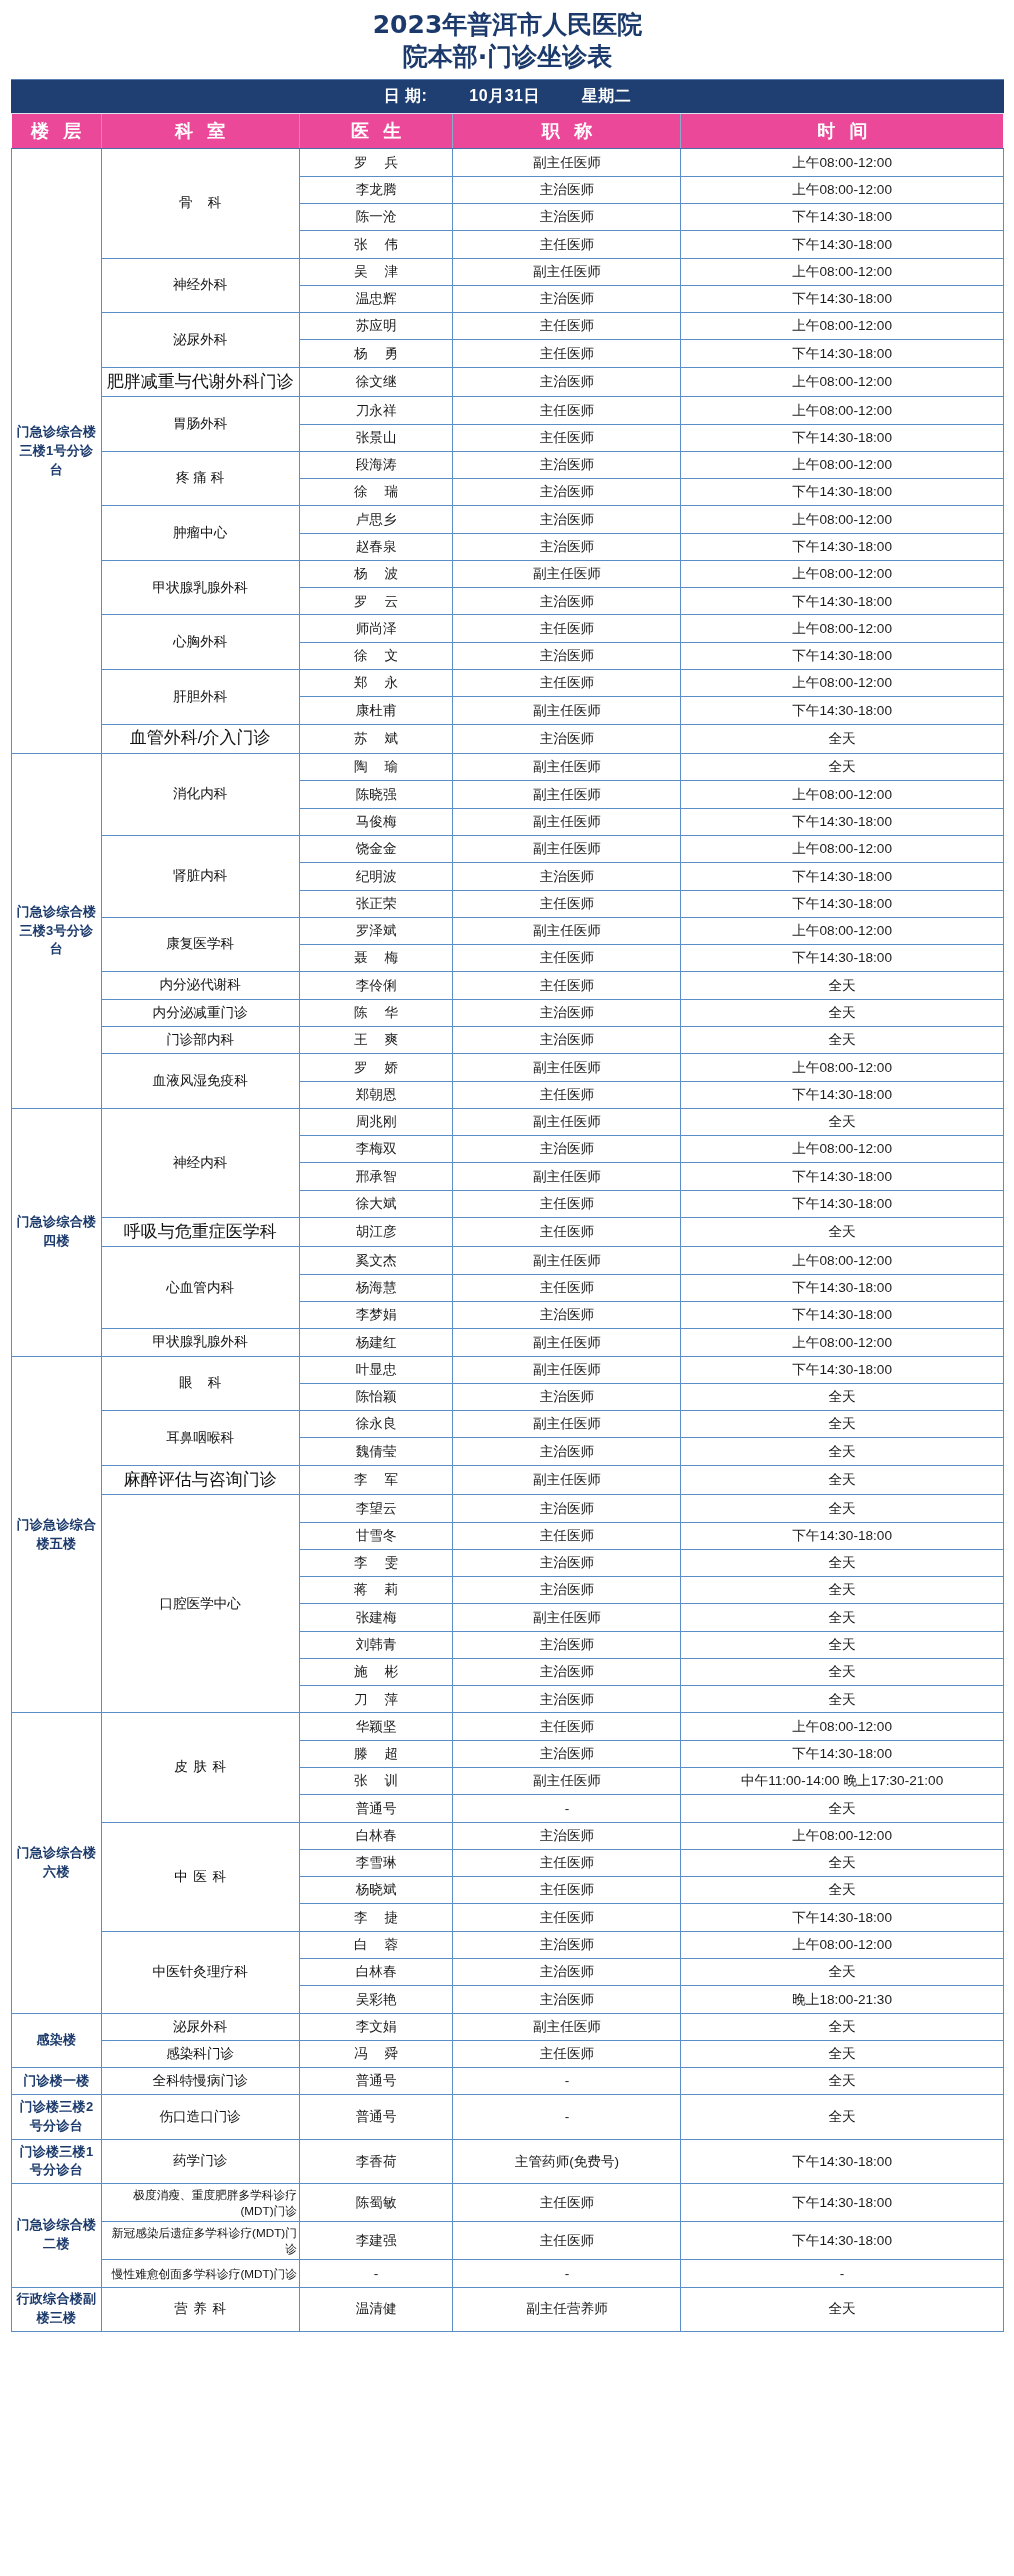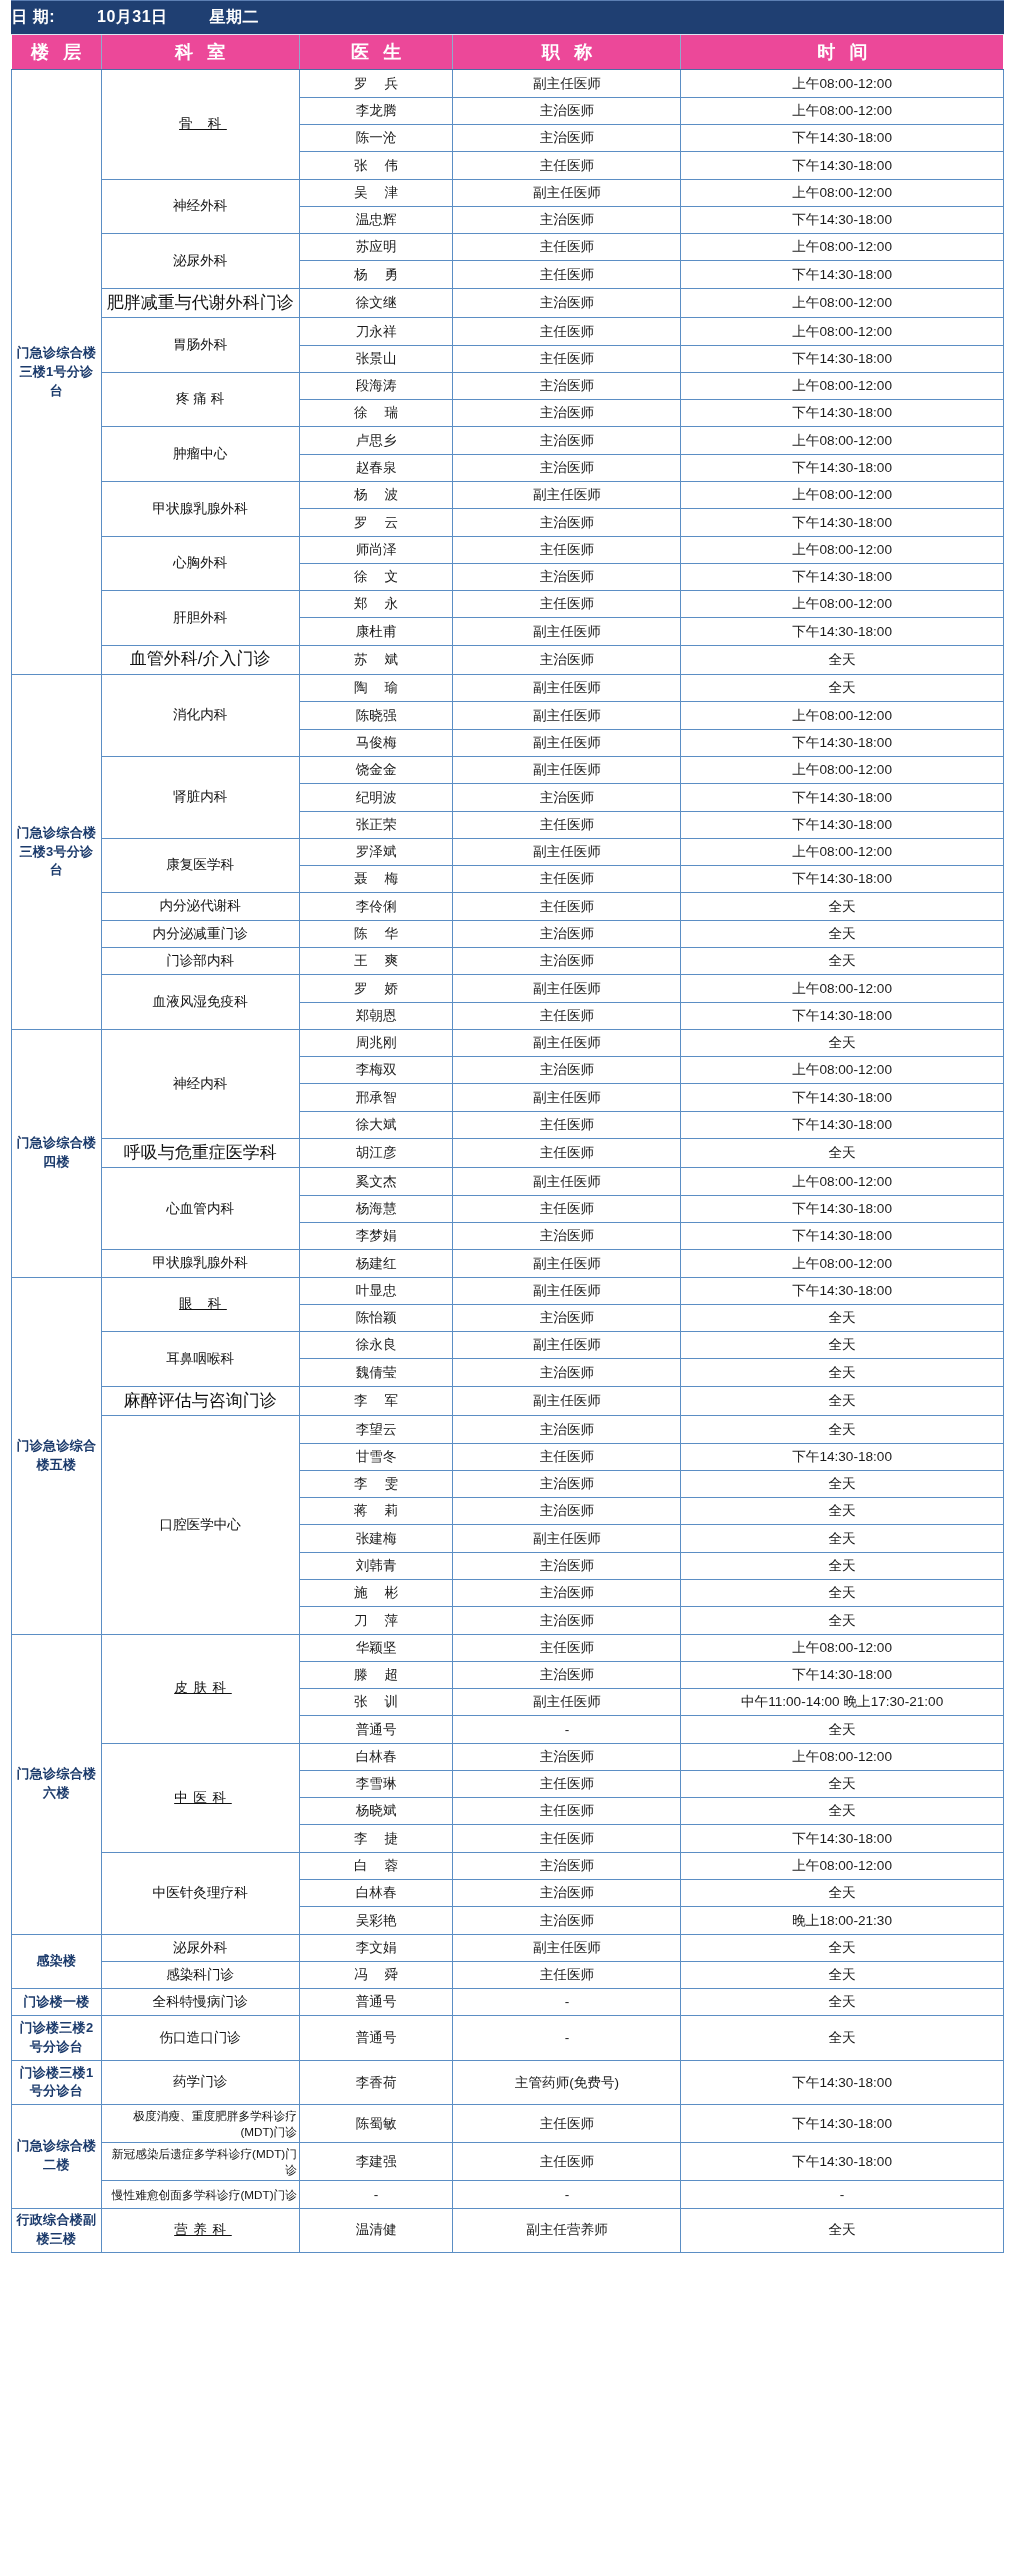--- a/index.html
+++ b/index.html
@@ -29,21 +29,21 @@
     font-weight: bold;
     color: #1b3a6b;
     letter-spacing: 0px;
     line-height: 1.28;
     font-family: "DejaVu Sans", "Liberation Sans", sans-serif;
   }
   
   .date-bar {
     background: #1f3f72;
     color: #ffffff;
-    text-align: left;
+    text-align: center;
     font-size: 16px;
     font-weight: bold;
     padding: 5.6px 0 6.6px 0;
     letter-spacing: 0.5px;
     border-top: 1.9px solid #5c7fb3;
     border-bottom: 0.9px solid #dce6f2;
   }
   .date-bar .seg { display: inline-block; }
   .date-bar .gap { display: inline-block; width: 32px; }
 
@@ -87,31 +87,35 @@
     color: #1b3a6b;
     font-size: 13px;
     line-height: 1.45;
     letter-spacing: 0.3px;
   }
   tbody td.dept {
     font-size: 13.6px;
     color: #111111;
     line-height: 1.35;
   }
-  tbody td.dept.sp { letter-spacing: 5.6px; text-indent: 5.6px; text-decoration: underline; }
+  tbody td.dept.sp { letter-spacing: 5.6px; text-indent: 5.6px; }
   tbody td.doc.sp  { letter-spacing: 6.6px; text-indent: 6.6px; margin-left: 40px; }
   tbody td.small { font-size: 17px; }
   tbody td.xsmall { font-size: 11.7px; text-align: right; }
   tbody tr.group-start > td { border-top: 1.9px solid #3f7cbb; }
 </style>
 </head>
 <body>
 
 <div class="page">
 
+  <div class="title-block">
+    <div class="title-line">2023年普洱市人民医院</div>
+    <div class="title-line">院本部·门诊坐诊表</div>
+  </div>
 
   <div class="date-bar">
     <span class="seg">日 期:</span>
     <span class="gap"></span>
     <span class="seg">10月31日</span>
     <span class="gap"></span>
     <span class="seg">星期二</span>
   </div>
 
   <table class="sched">

